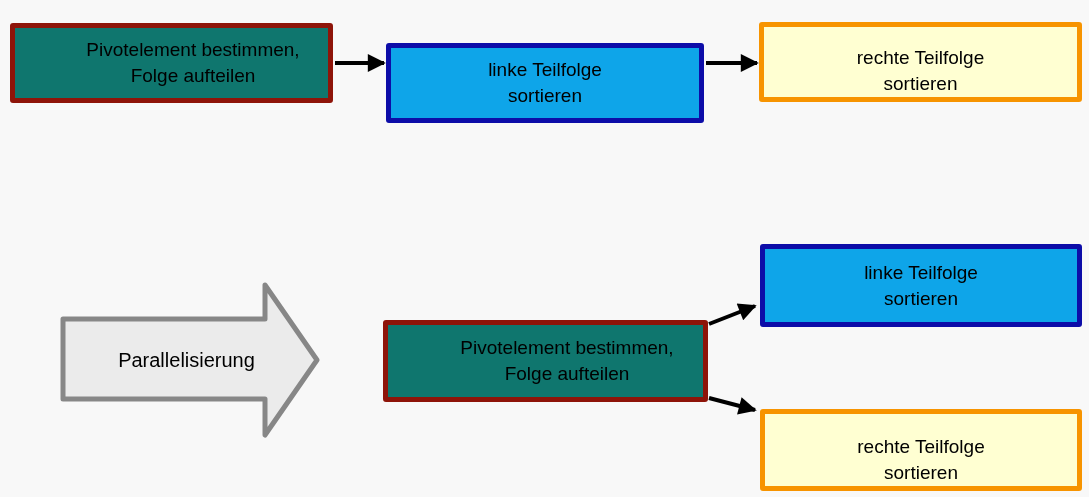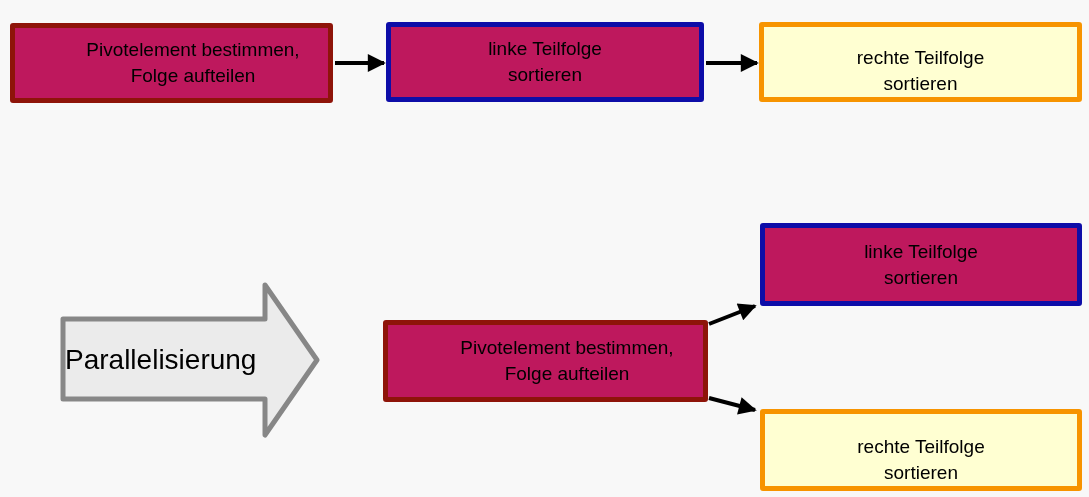--- a/index.html
+++ b/index.html
@@ -28,37 +28,38 @@
     display: flex;
     flex-direction: column;
     justify-content: center;
     align-items: center;
     text-align: center;
     font-size: 19px;
     line-height: 26px;
     color: #000;
     z-index: 2;
   }
-  .box.pink   { background: #be185d; border-color: #8e1409; padding-left: 43px; }
-  .box.blue   { background: #be185d; border-color: #0d0da8; }
+  .box.pink   { background: #0f766e; border-color: #8e1409; padding-left: 43px; }
+  .box.blue   { background: #0ea5e9; border-color: #0d0da8; margin-top: 21px; }
   .box.yellow { background: #ffffd2; border-color: #f79400; justify-content: flex-end; }
 
   .box-top-pivot    { left: 10px;  top: 23px;  width: 323px; height: 80px; }
   .box-top-left     { left: 386px; top: 22px;  width: 318px; height: 80px; }
   .box-top-right    { left: 759px; top: 22px;  width: 323px; height: 80px; }
   .box-bottom-pivot { left: 383px; top: 320px; width: 325px; height: 82px; }
   .box-bottom-left  { left: 760px; top: 223px; width: 322px; height: 83px; }
   .box-bottom-right { left: 760px; top: 409px; width: 322px; height: 82px; }
 
   .parallel-label {
     position: absolute;
-    left: 65px;
+    left: 59px;
     top: 346px;
     width: 255px;
-    font-size: 28px;
+    text-align: center;
+    font-size: 20px;
     line-height: 28px;
     color: #000;
     z-index: 2;
   }
 </style>
 </head>
 <body>
 
 <div class="canvas">
 

